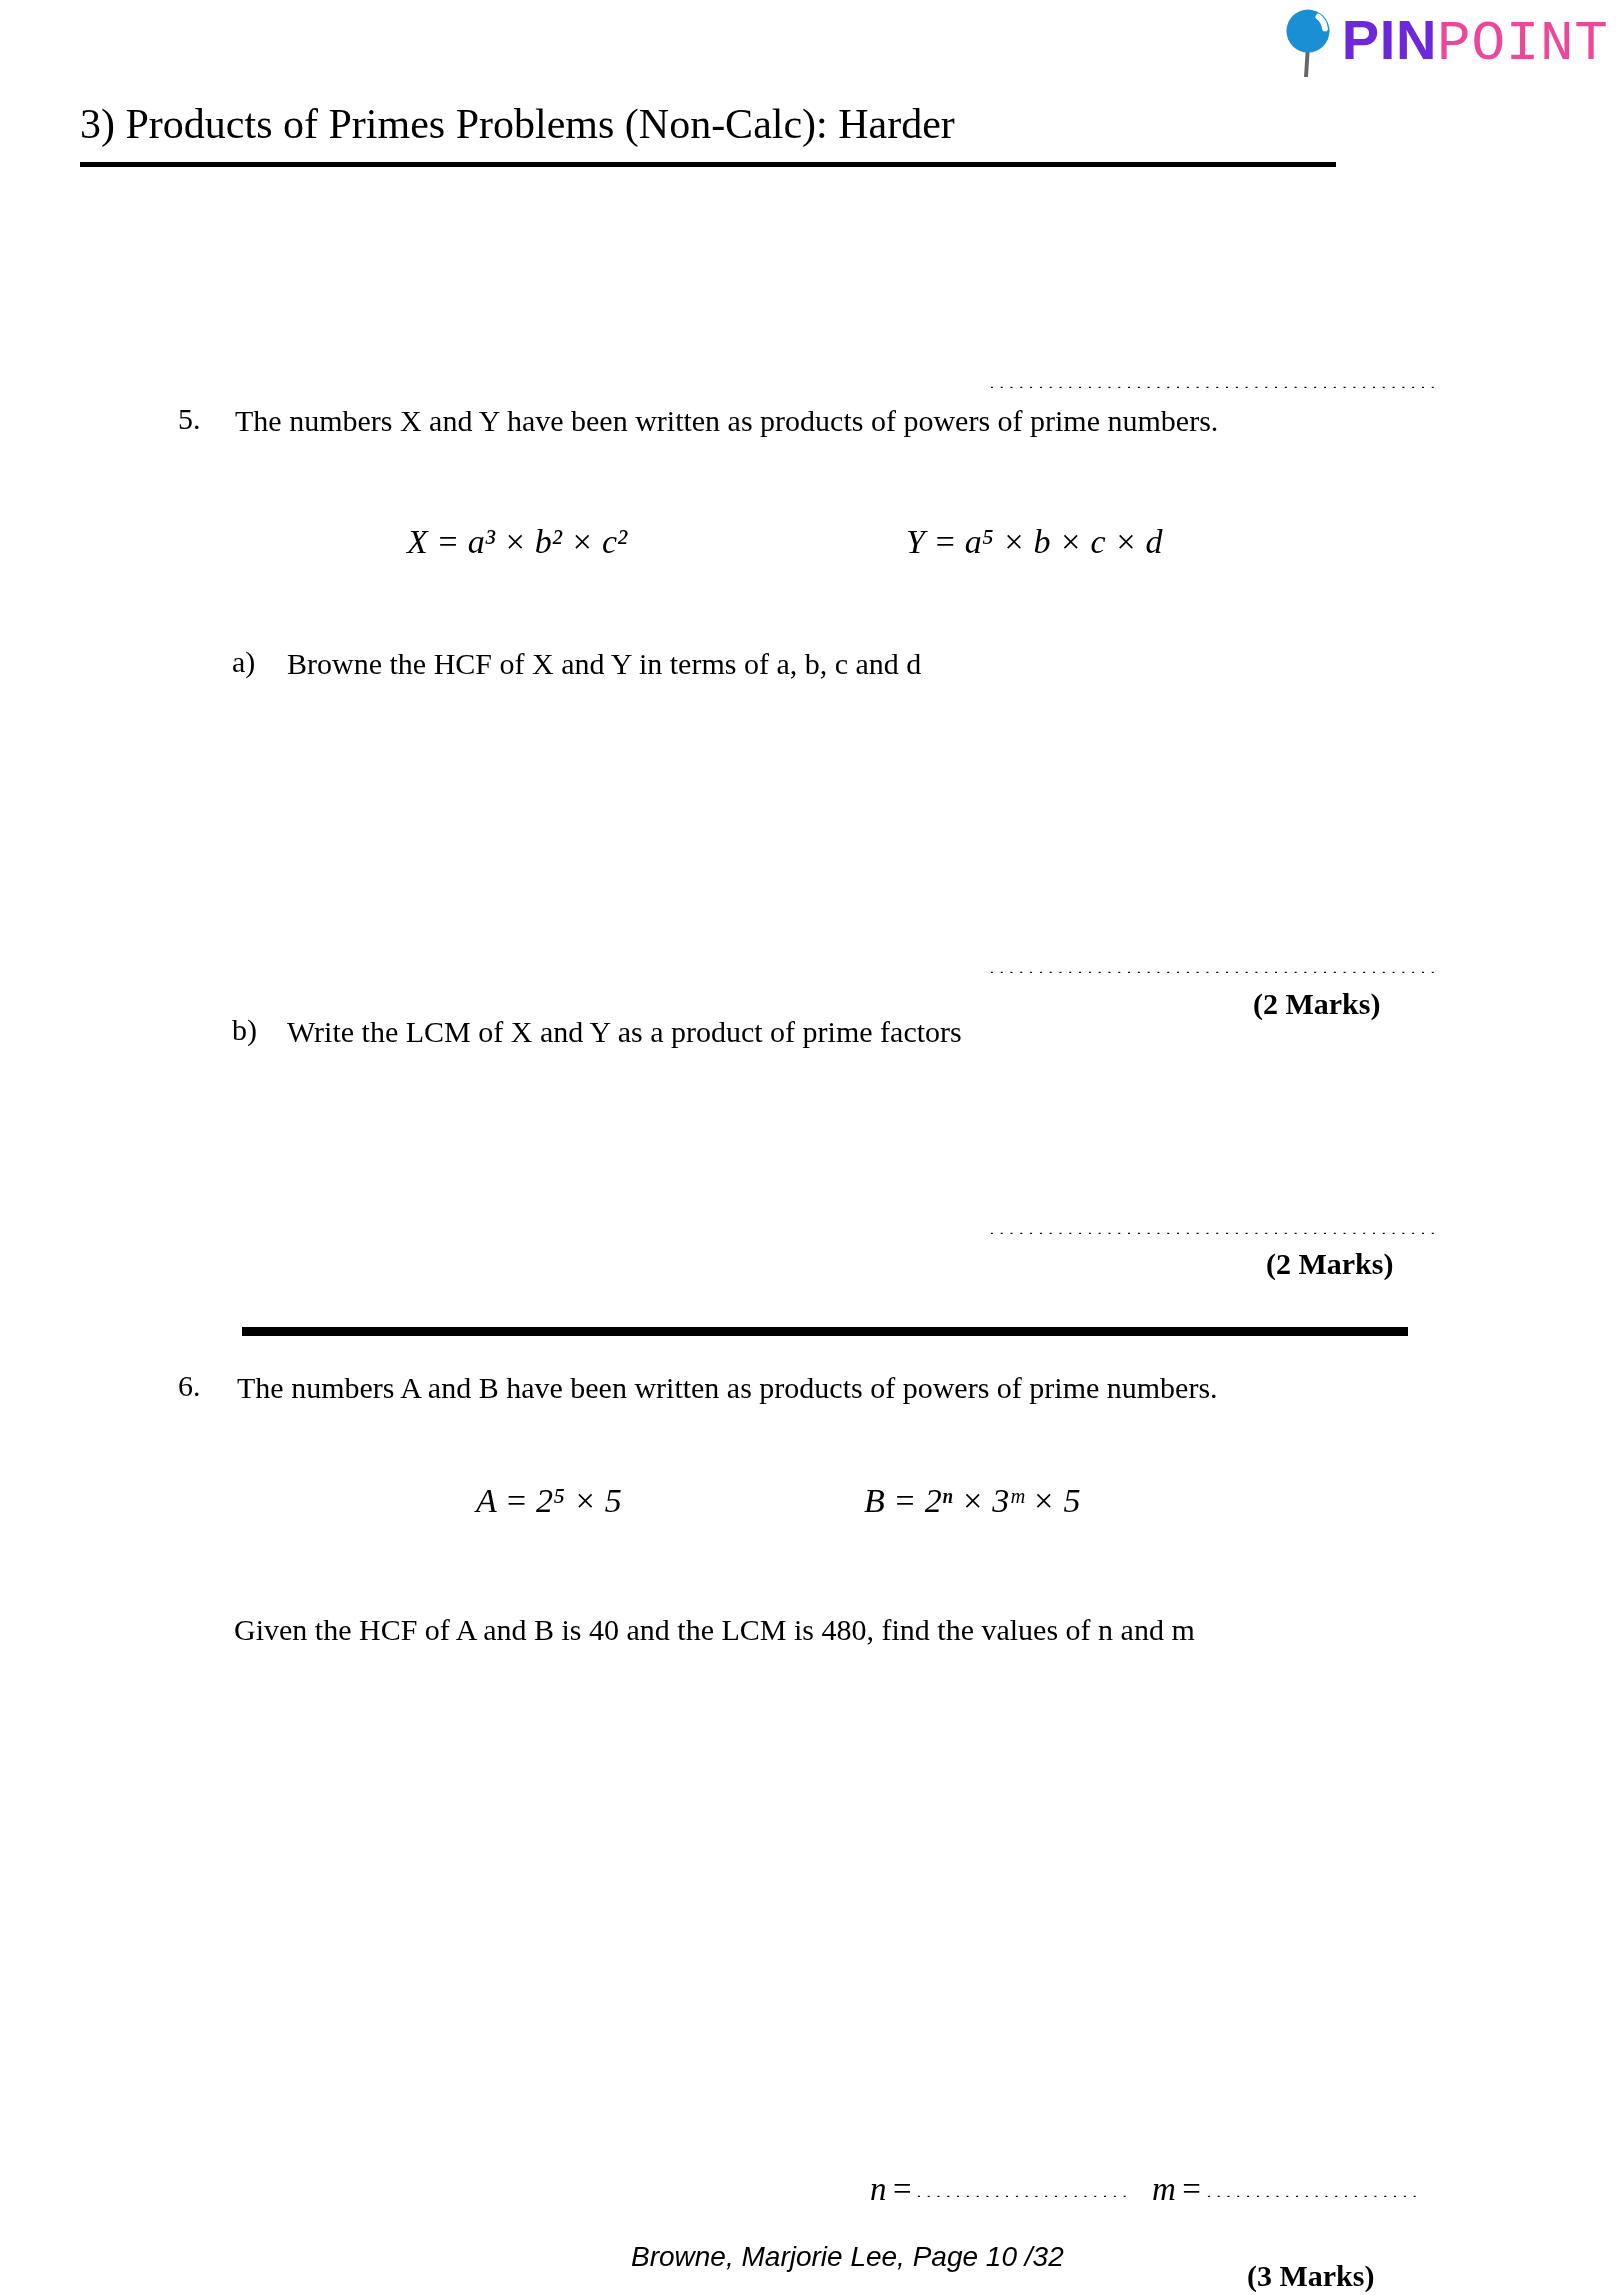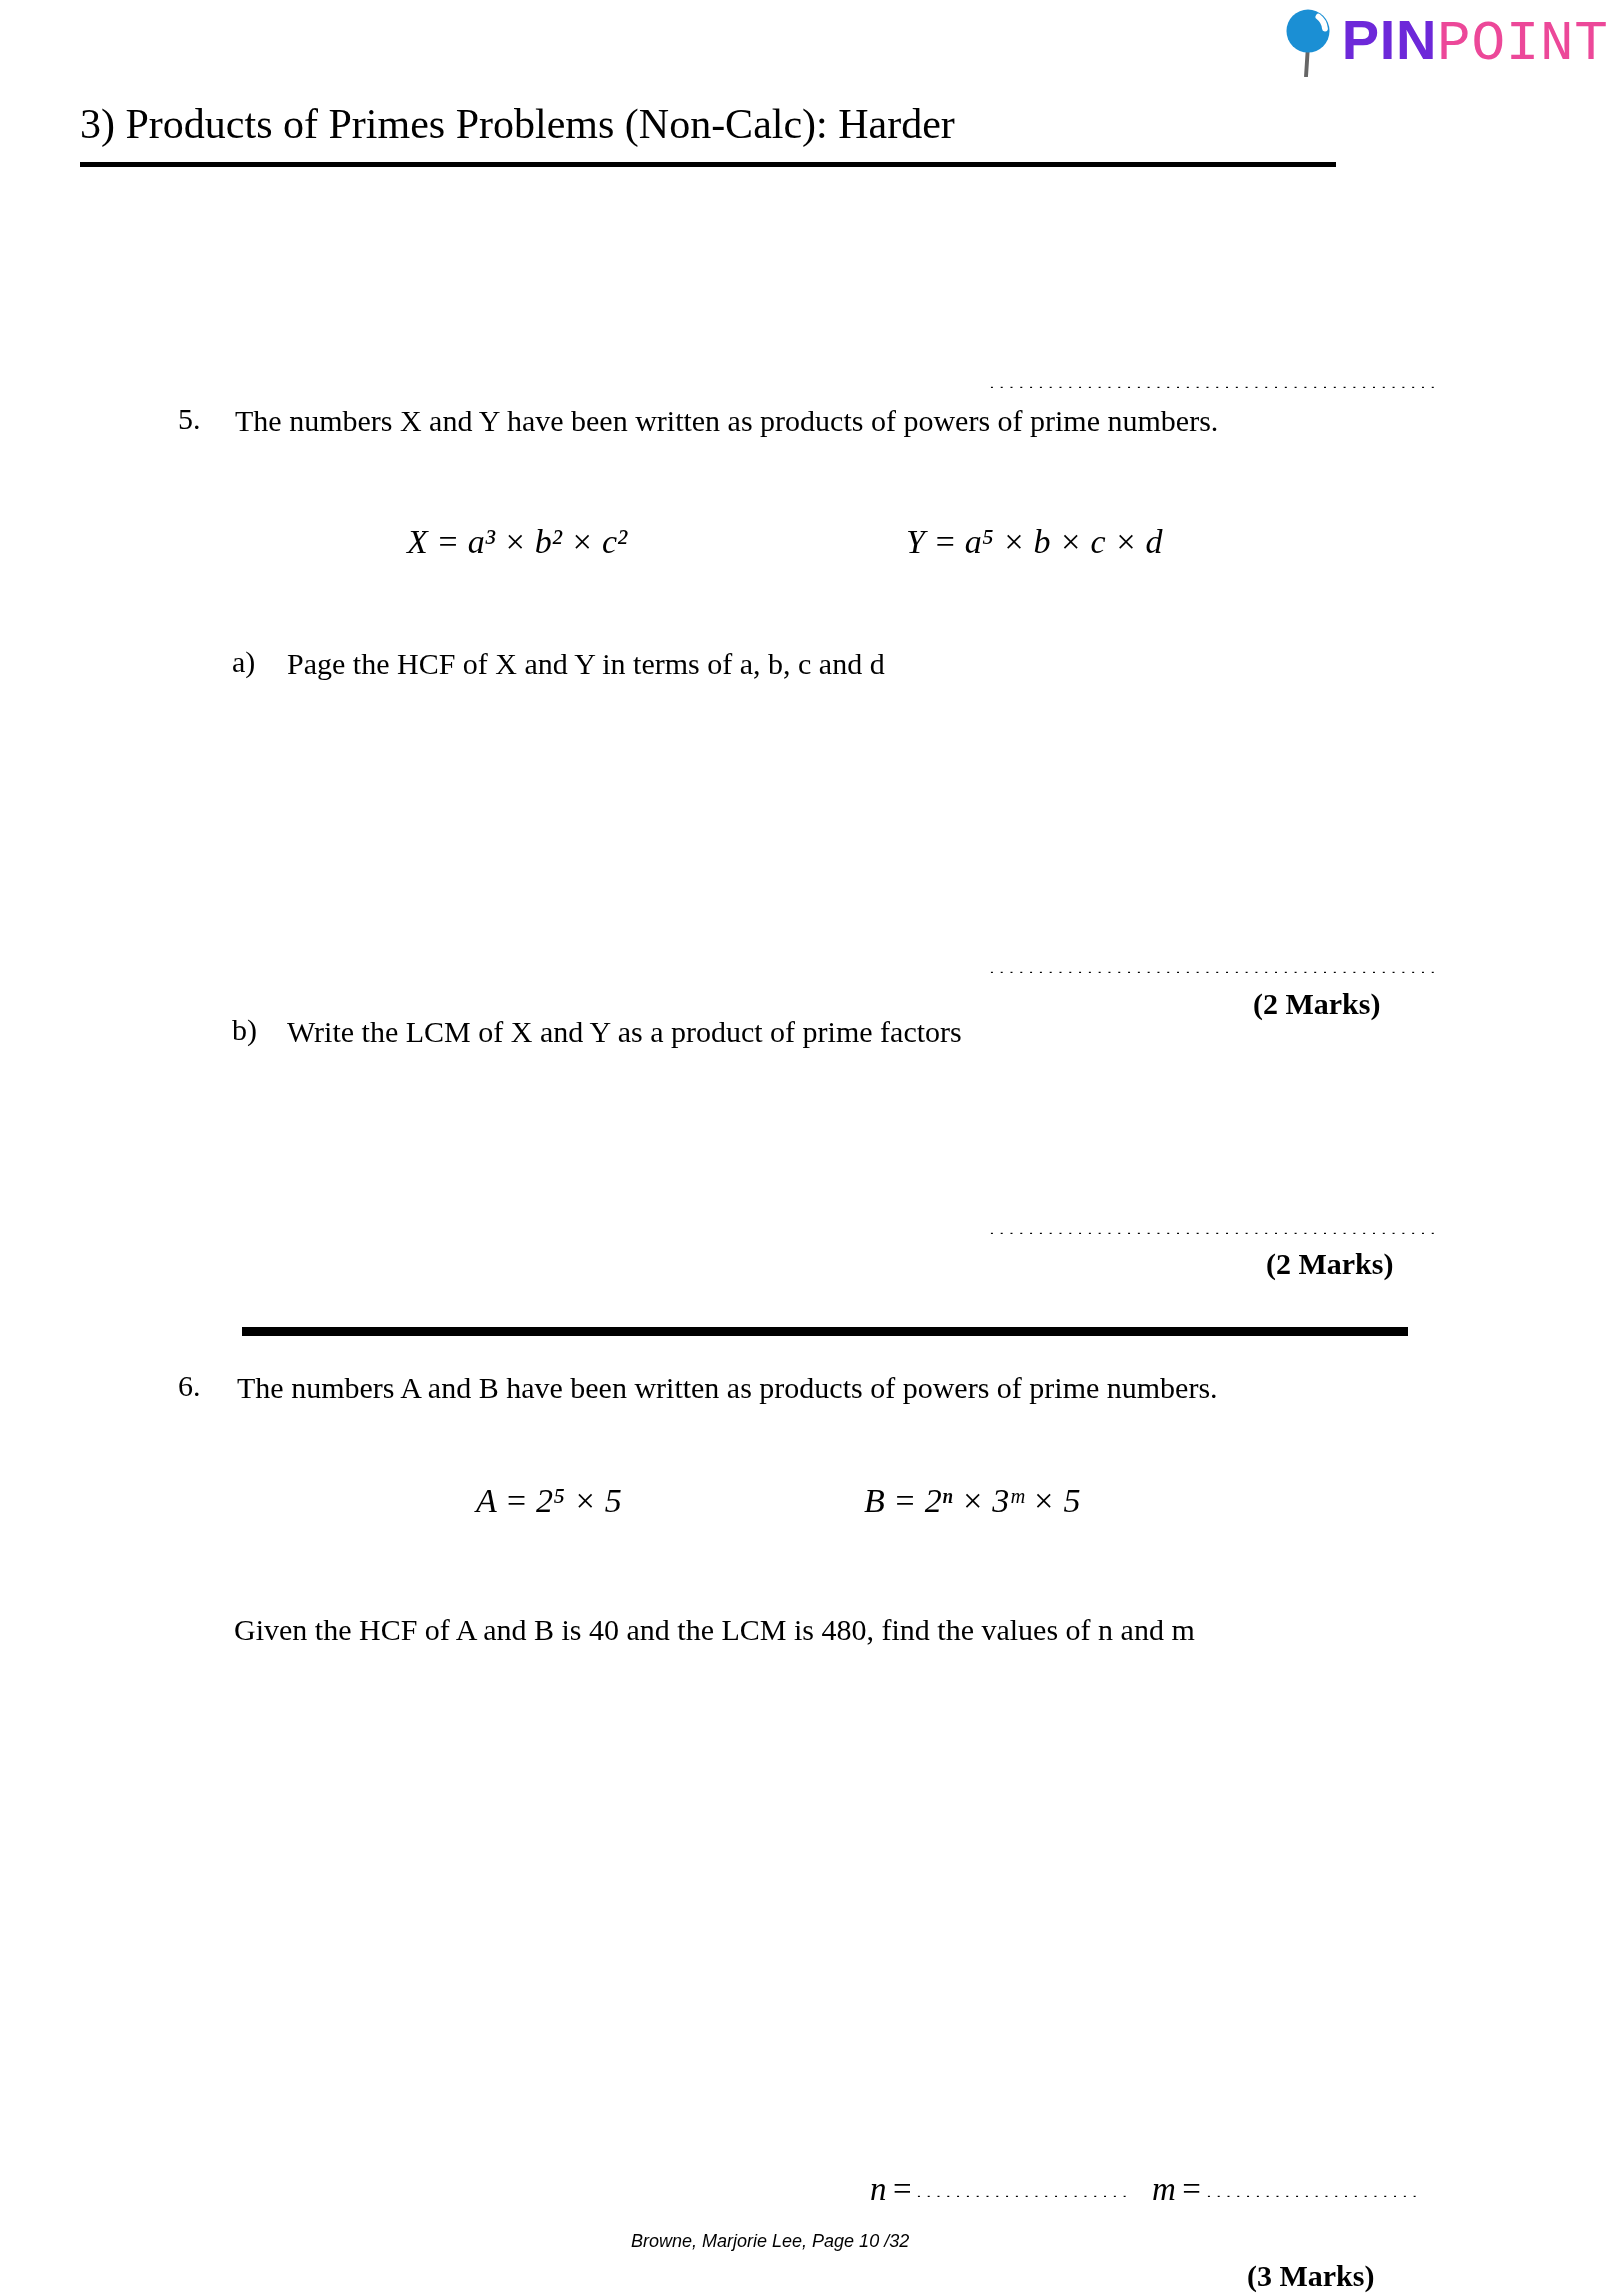--- a/index.html
+++ b/index.html
@@ -104,22 +104,23 @@
   .divider {
     position: absolute;
     background: #000000;
   }
 
   
   .footer {
     position: absolute;
     font-family: "Liberation Sans", "DejaVu Sans", sans-serif;
     font-style: italic;
-    font-size: 18px;
-    white-space: nowrap;
+    font-size: 28px;
+    white-space: nowrap;
+    margin-top: 10px;
   }
   .answer-slot {
     position: absolute;
     font-size: 33px;
     white-space: nowrap;
     display: flex;
     align-items: baseline;
   }
   .answer-slot .var {
     font-style: italic;
@@ -165,21 +166,21 @@
   <div class="txt" style="left:235px; top:402px;text-align:right;">The numbers X and Y have been written as products of powers of prime numbers.</div>
 
   <div class="mathline" style="left:407px; top:523px;">
     <span>X = a³ × b² × c²</span>
   </div>
   <div class="mathline" style="left:906px; top:523px;">
     <span>Y = a⁵ × b × c × d</span>
   </div>
 
   <div class="num" style="left:232px; top:645px;">a)</div>
-  <div class="txt" style="left:287px; top:645px;">Page the HCF of X and Y in terms of a, b, c and d</div>
+  <div class="txt" style="left:287px; top:645px;">Browne the HCF of X and Y in terms of a, b, c and d</div>
 
   <div class="dots" style="left:987px; top:968px; width:453px;"></div>
   <div class="marks" style="left:1253px; top:987px;">(2  Marks)</div>
 
   <div class="num" style="left:232px; top:1013px;">b)</div>
   <div class="txt" style="left:287px; top:1013px;">Write the LCM of X and Y as a product of prime factors</div>
 
   <div class="dots" style="left:987px; top:1229px; width:453px;"></div>
   <div class="marks" style="left:1266px; top:1247px;">(2 Marks)</div>
 

